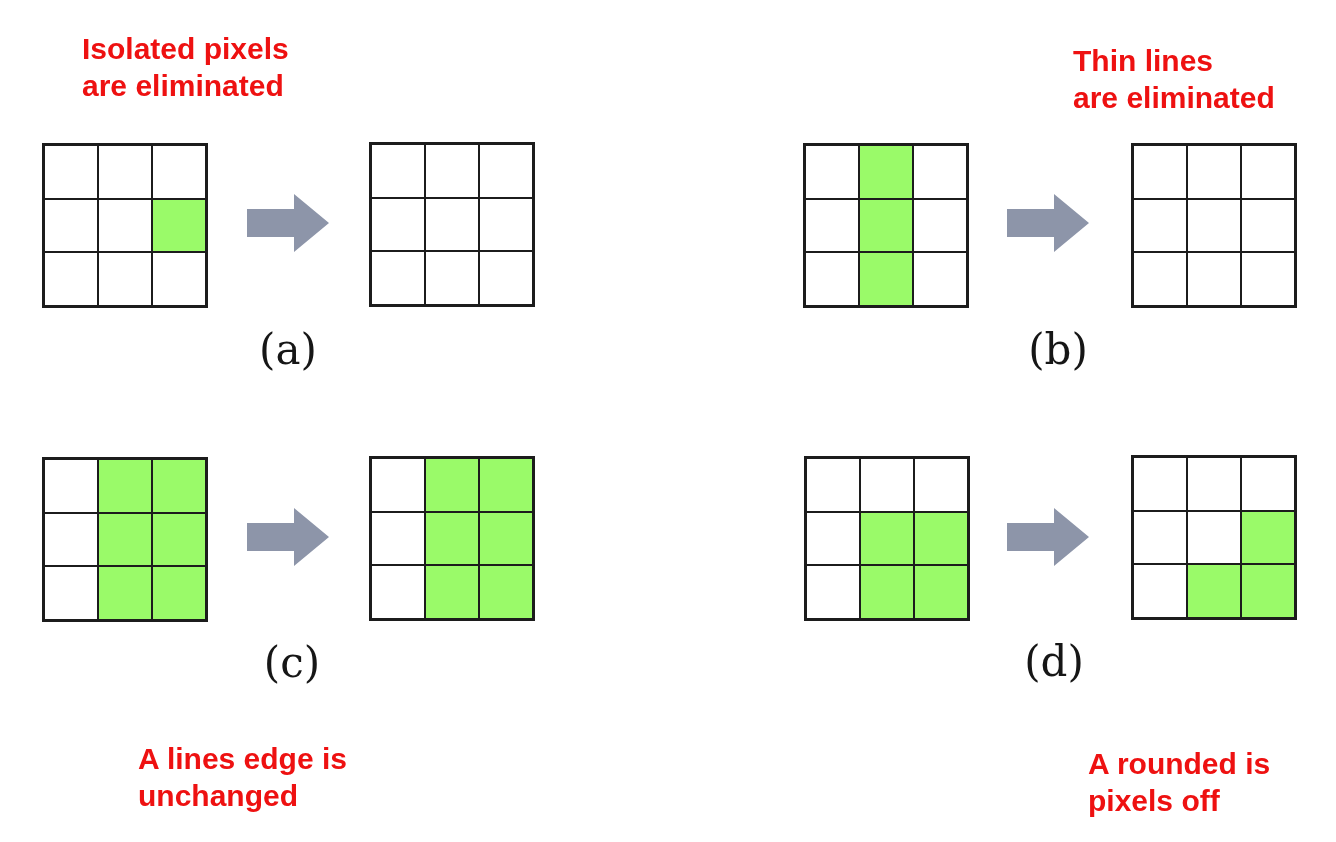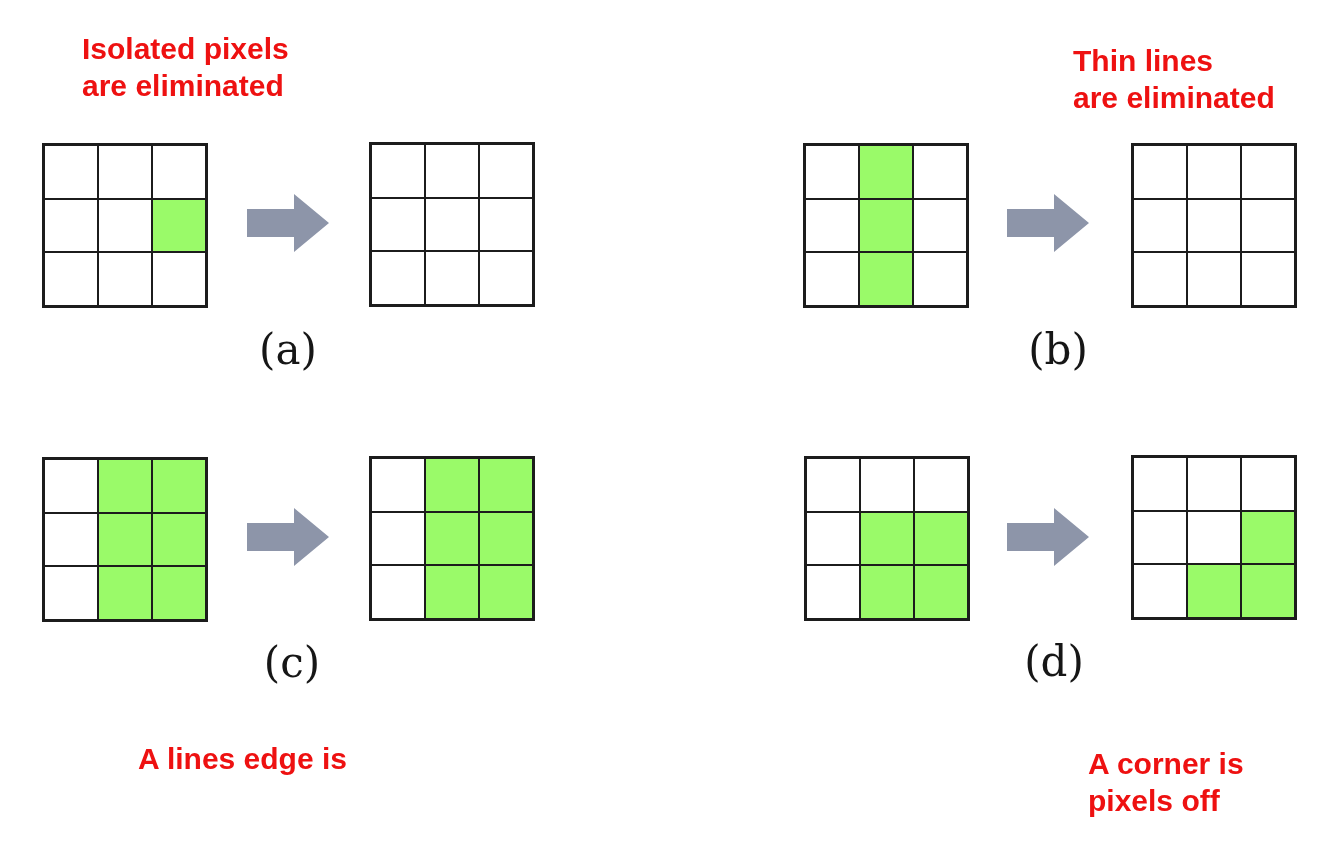--- a/index.html
+++ b/index.html
@@ -148,20 +148,21 @@
     <div class="cell"></div>
     <div class="cell on"></div>
     <div class="cell on"></div>
     <div class="cell"></div>
     <div class="cell on"></div>
     <div class="cell on"></div>
   </div>
 <div class="panel-label" style="left:232px; top:640px;">(c)</div>
 <div class="caption" style="left:138px; top:740px;">
   <div>A lines edge is</div>
+  <div>unchanged</div>
 </div>
 
 <div class="grid" style="left:804px; top:456px;">
     <div class="cell"></div>
     <div class="cell"></div>
     <div class="cell"></div>
     <div class="cell"></div>
     <div class="cell on"></div>
     <div class="cell on"></div>
     <div class="cell"></div>
@@ -179,15 +180,15 @@
     <div class="cell"></div>
     <div class="cell"></div>
     <div class="cell"></div>
     <div class="cell on"></div>
     <div class="cell"></div>
     <div class="cell on"></div>
     <div class="cell on"></div>
   </div>
 <div class="panel-label" style="left:994px; top:639px;">(d)</div>
 <div class="caption" style="left:1088px; top:745px;">
-  <div>A corner is</div>
+  <div>A rounded is</div>
   <div>pixels off</div>
 </div>
 
 </body></html>

